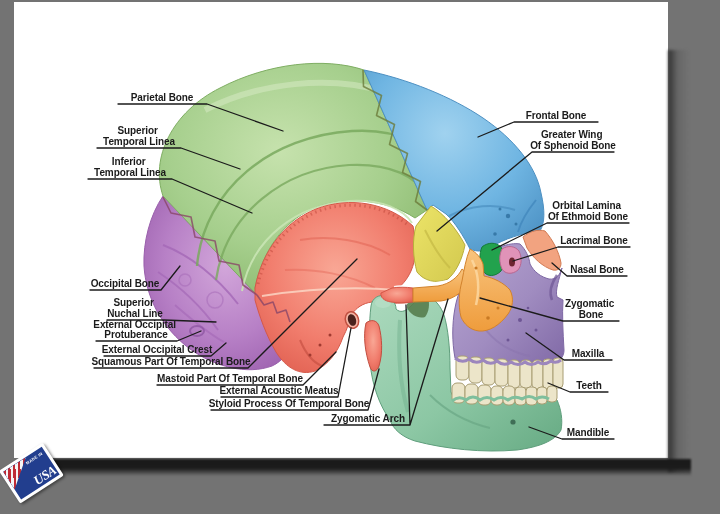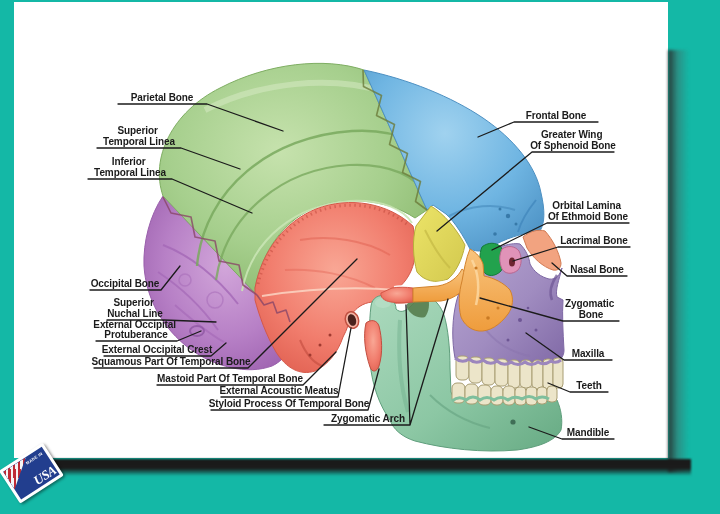--- a/index.html
+++ b/index.html
@@ -1,16 +1,16 @@
 <!DOCTYPE html>
 <html><head>
 <meta charset="utf-8">
 <style>
   html,body{margin:0;padding:0;background:#ffffff;}
-  .stage{position:relative;width:720px;height:514px;background:#14b8a6;overflow:hidden;
+  .stage{position:relative;width:720px;height:514px;background:#737373;overflow:hidden;
          font-family:"Liberation Sans",sans-serif;}
   .poster{position:absolute;left:14px;top:2px;width:654px;height:456px;background:#ffffff;}
   .shadow-right{position:absolute;left:668px;top:50px;width:21px;height:422px;
     background:linear-gradient(90deg,rgba(40,40,40,.88),rgba(80,80,80,.38) 45%,rgba(255,255,255,0) 100%);
     filter:blur(1.5px);}
   .shadow-bottom{position:absolute;left:47px;top:459px;width:644px;height:17px;
     background:linear-gradient(180deg,#191919 0%,#1c1c1c 55%,rgba(25,25,25,0) 100%);
     filter:blur(1px);}
   svg{position:absolute;left:0;top:0;}
   .lbl{font:bold 10px "Liberation Sans",sans-serif;fill:#1b1b1b;letter-spacing:-0.1px;}

